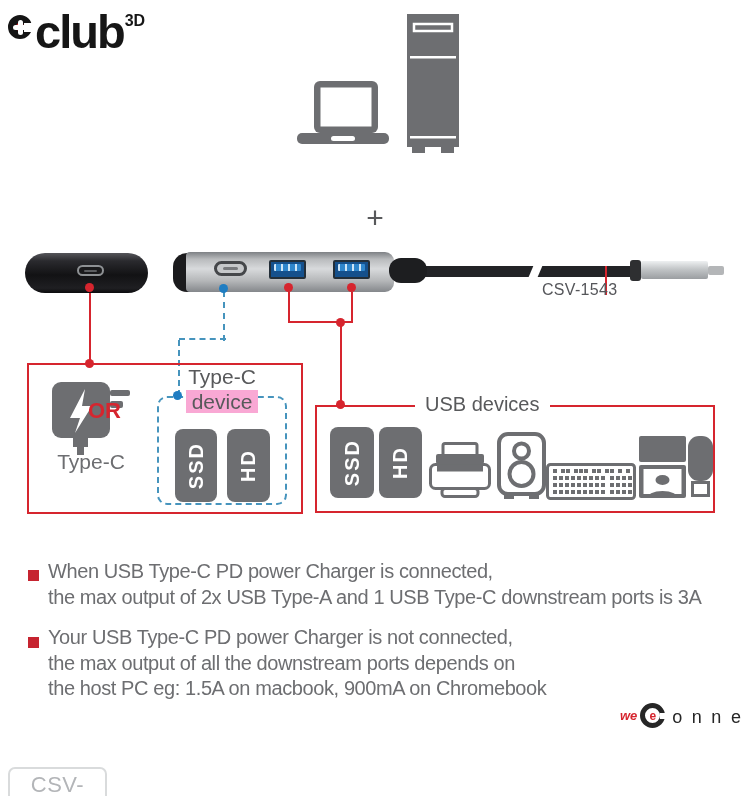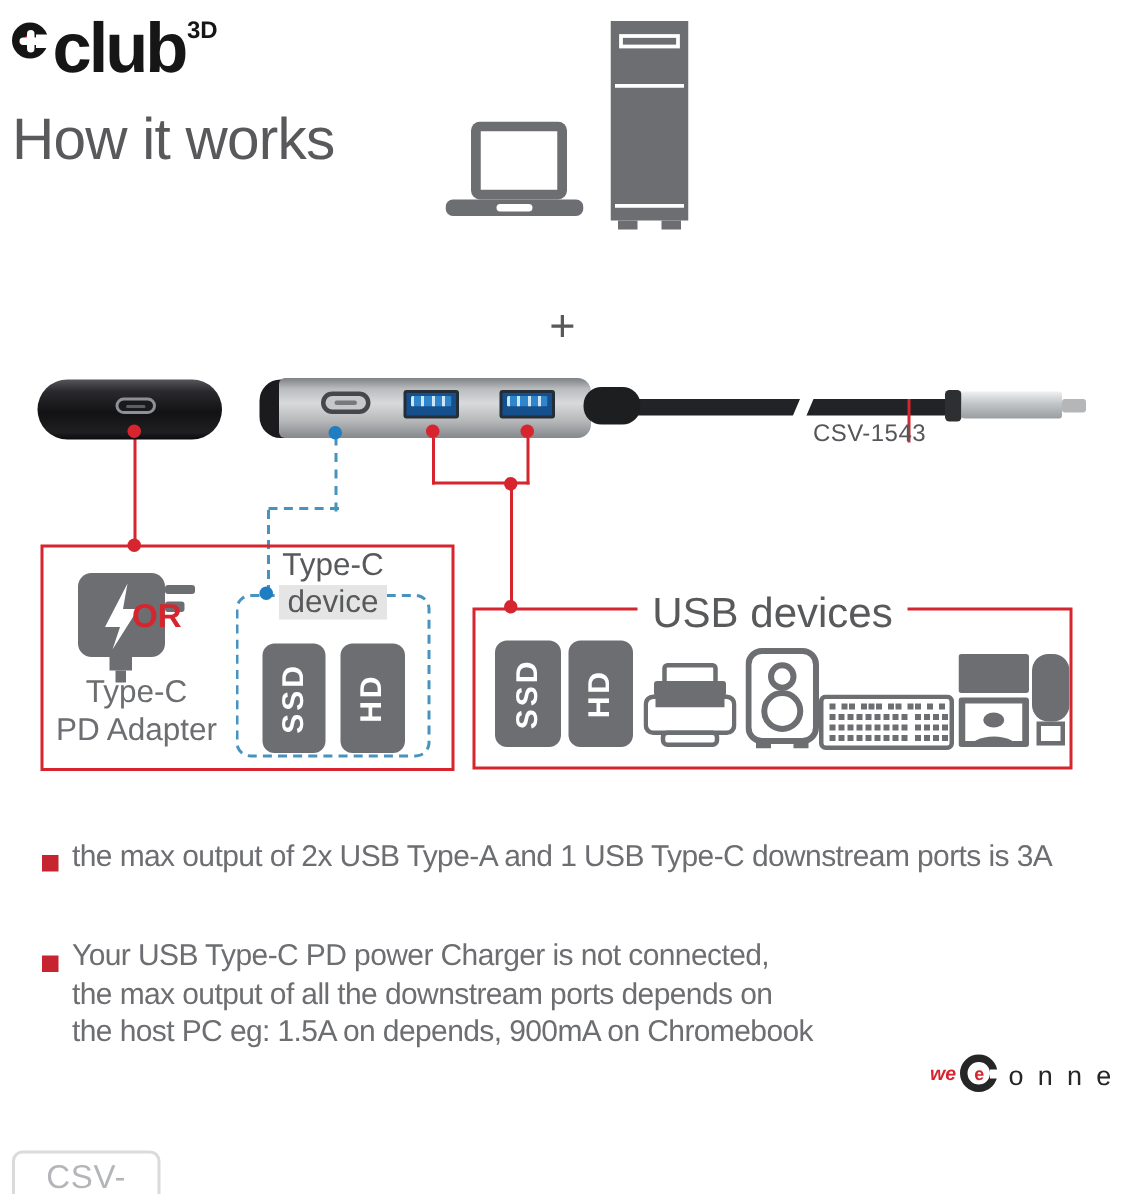--- a/index.html
+++ b/index.html
@@ -46,22 +46,22 @@
   .bdash{position:absolute;z-index:1}
   .dot{position:absolute;width:9px;height:9px;border-radius:50%;background:#d6252e;z-index:6}
   .dot.blue{background:#1f7dc2}
 
   
   #pd-box{position:absolute;left:27px;top:363px;width:276px;height:151px;border:2px solid #d6252e;z-index:2}
   #typec-box{position:absolute;left:157px;top:396px;width:130px;height:109px;border:2.5px dashed #4694bd;border-radius:10px;z-index:2}
   #usb-box{position:absolute;left:315px;top:405px;width:400px;height:108px;border:2px solid #d6252e;z-index:2}
   #typec-label1{position:absolute;left:157px;top:365px;width:130px;text-align:center;font-size:21px;color:#58595b;z-index:3}
   #typec-label2{position:absolute;left:157px;top:390px;width:130px;text-align:center;font-size:21px;color:#58595b;z-index:3}
-  #typec-label2 span{background:#e5e5e5;padding:0 6px}
-  #usb-label{position:absolute;left:415px;top:393px;width:200px;text-align:center;font-size:28px;color:#58595b;z-index:3}
+  #typec-label2 span{background:#f9a8d4;padding:0 6px}
+  #usb-label{position:absolute;left:415px;top:393px;width:200px;font-size:20px;color:#58595b;z-index:3}
   #usb-label span{background:#fff;padding:0 10px}
   #or-label{position:absolute;left:88px;top:398px;font-size:22px;font-weight:800;color:#d6252e;z-index:3}
   #pd-caption{position:absolute;left:24px;top:449px;width:134px;text-align:center;font-size:21px;line-height:25px;color:#6d6e71;z-index:3}
 
   .tile{position:absolute;background:#6d6e71;border-radius:8px;display:flex;align-items:center;justify-content:center;z-index:3}
   .tile span{writing-mode:vertical-rl;transform:rotate(180deg);color:#fff;font-weight:bold;font-size:20px;letter-spacing:2px}
   .icon{position:absolute;z-index:3;line-height:0}
 
   
   .note-sq{position:absolute;left:28px;width:11px;height:11px;background:#c62430;z-index:2}
@@ -84,21 +84,20 @@
   <div id="logo">
     <span class="emblem">
         <i class="v"></i>
         <i class="h"></i>
         <i class="gap"></i>
       </span>
     <span class="word">club</span>
     <span class="sup">3D</span>
   </div>
 
-  <div id="title">How it works</div>
 
   <div class="icon" style="left:297px;top:81px">
     <svg width="92" height="72" viewBox="0 0 92 72">
       <rect x="17" y="0" width="64" height="52" rx="6" fill="#6d6e71"></rect>
       <rect x="23.5" y="6.5" width="51" height="39" fill="#fff"></rect>
       <rect x="0" y="52" width="92" height="11" rx="5" fill="#6d6e71"></rect>
       <rect x="34" y="55" width="24" height="5" rx="2.5" fill="#fff"></rect>
     </svg>
   </div>
   <div class="icon" style="left:407px;top:14px">
@@ -164,21 +163,20 @@
       <polygon points="35,13 20,42 30,42 25,57 42,30 32,30" fill="#fff"></polygon>
       <rect x="60" y="14" width="20" height="6" rx="2" fill="#6d6e71"></rect>
       <rect x="60" y="25" width="13" height="7" rx="2" fill="#6d6e71"></rect>
       <rect x="23" y="62" width="15" height="9" fill="#6d6e71"></rect>
       <rect x="27" y="71" width="7" height="8" fill="#6d6e71"></rect>
     </svg>
   </div>
   <div id="or-label">OR</div>
   <div id="pd-caption">
     <div>Type-C</div>
-    <div>PD Adapter</div>
   </div>
 
   <div id="typec-box"></div>
   <div id="typec-label1">Type-C</div>
   <div id="typec-label2"><span>device</span></div>
   <div class="tile" style="left:175px;top:429px;width:42px;height:73px">
       <span>SSD</span>
     </div>
   <div class="tile" style="left:227px;top:429px;width:43px;height:73px">
       <span>HD</span>
@@ -280,27 +278,28 @@
   </div>
   <div class="icon" style="left:688px;top:436px">
     <svg width="25" height="62" viewBox="0 0 25 62">
       <rect x="0" y="0" width="25" height="45" rx="11" fill="#6d6e71"></rect>
       <rect x="4.5" y="46.5" width="16" height="13" fill="#fff" stroke="#6d6e71" stroke-width="3"></rect>
     </svg>
   </div>
 
   <div class="note-sq" style="top:570px"></div>
   <div class="note" style="top:559px">
+    <div>When USB Type-C PD power Charger is connected,</div>
     <div>the max output of 2x USB Type-A and 1 USB Type-C downstream ports is 3A</div>
   </div>
   <div class="note-sq" style="top:637px"></div>
   <div class="note" style="top:625px">
     <div>Your USB Type-C PD power Charger is not connected,</div>
     <div>the max output of all the downstream ports depends on</div>
-    <div>the host PC eg: 1.5A on depends, 900mA on Chromebook</div>
+    <div>the host PC eg: 1.5A on macbook, 900mA on Chromebook</div>
   </div>
 
   <div id="weconnect">
     <span class="wc-we">we</span>
     <span class="wc-c">
         <b>e</b>
         <i class="gap"></i>
       </span>
     <span class="wc-rest">onnect</span>
   </div>

